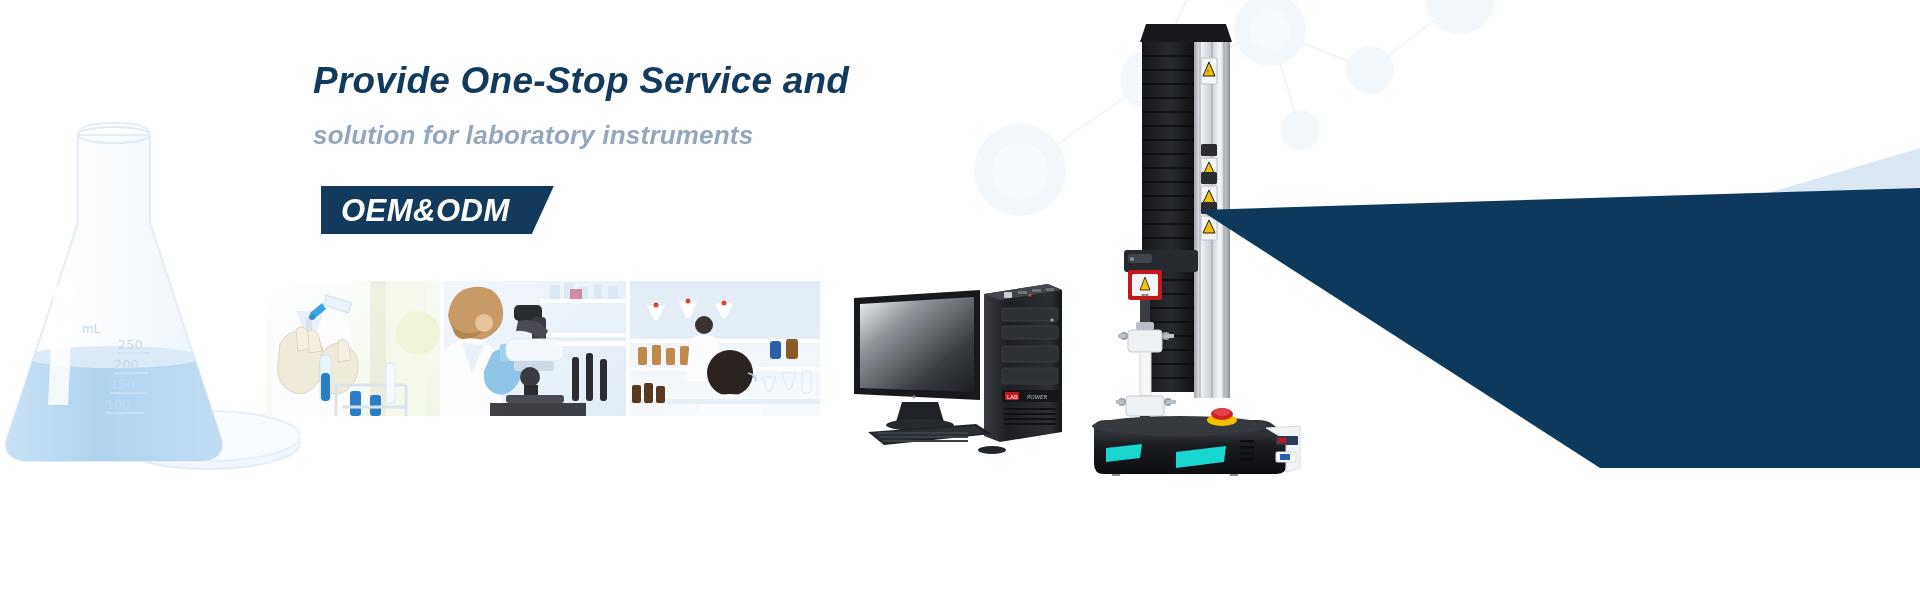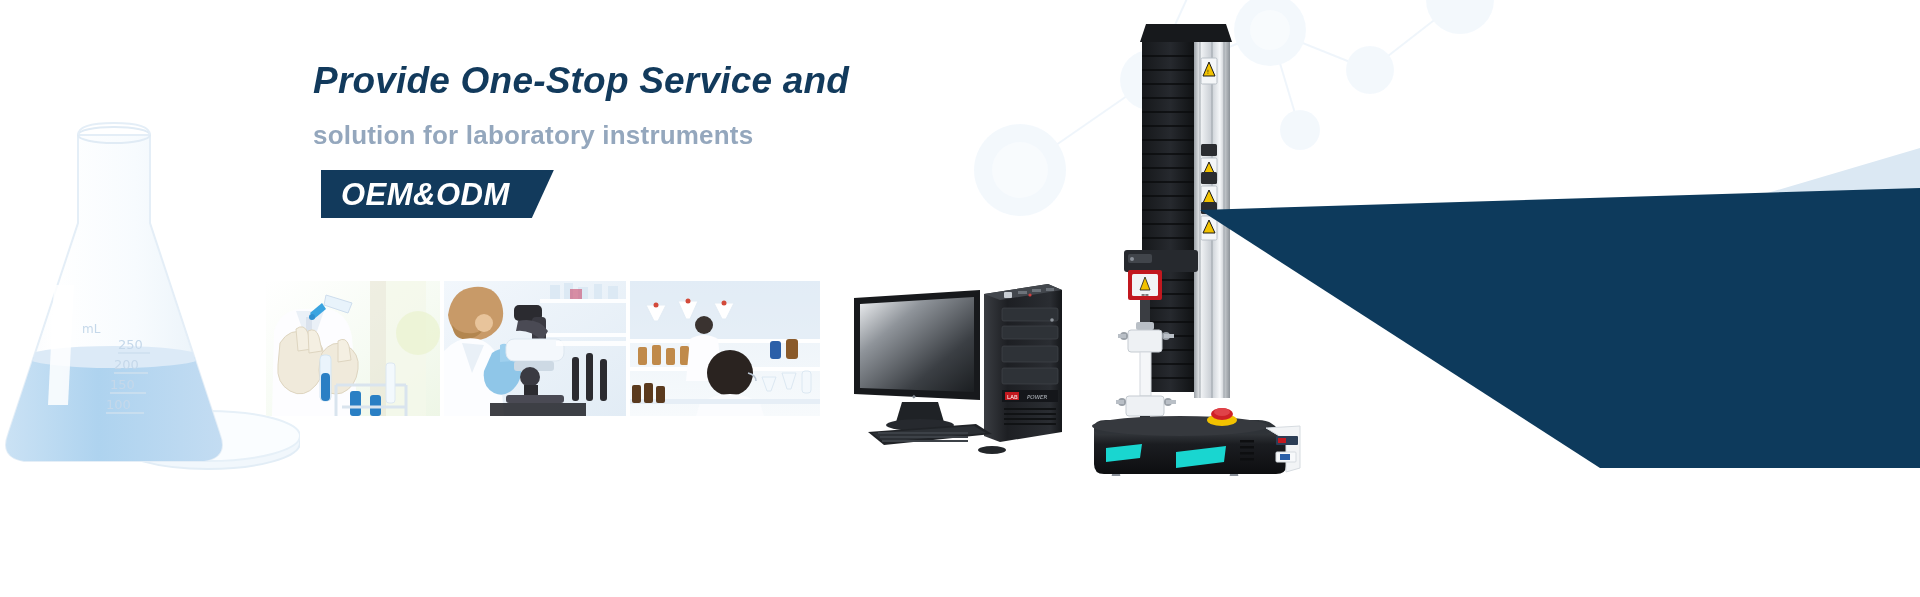--- a/index.html
+++ b/index.html
@@ -22,24 +22,24 @@
   
   .flask-wrap { position:absolute; left:-10px; top:105px; width:310px; height:400px; }
 
   
   .headline { position:absolute; left:313px; top:58px; width:760px; }
   .line1 {
     font-size:37px; font-style:italic; font-weight:bold; letter-spacing:.2px;
     color:#123a5c; line-height:46px; white-space:nowrap;
   }
   .line2 {
-    font-size:26px; font-weight:bold; letter-spacing:.2px;
+    font-size:26px; font-style:italic; font-weight:bold; letter-spacing:.2px;
     color:#94a7bd; line-height:46px; white-space:nowrap; margin-top:8px;
   }
-  .badge-row { margin-top:12px; position:relative; height:48px; }
+  .badge-row { margin-top:28px; position:relative; height:48px; }
   .badge {
     position:absolute; left:8px; top:0;
     height:48px; padding:0 26px 0 20px;
     background:#123a5c; color:#ffffff;
     font-size:31px; font-style:italic; font-weight:bold; letter-spacing:.5px;
     display:flex; align-items:center; line-height:1;
     clip-path:polygon(0 0, 100% 0, calc(100% - 22px) 100%, 0 100%);
     padding-right:44px;
   }
 

